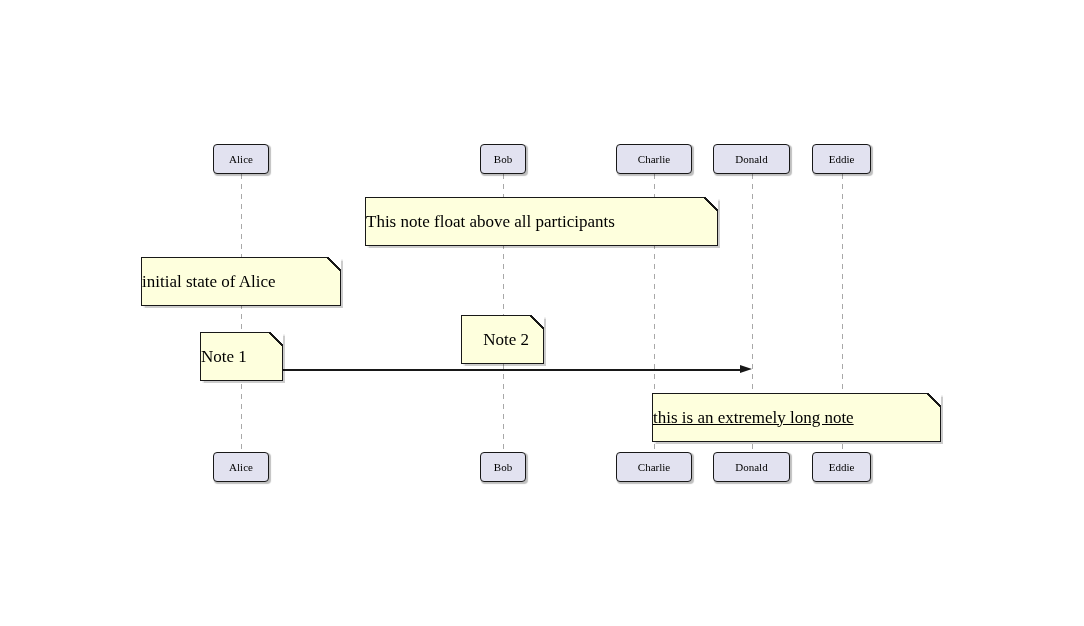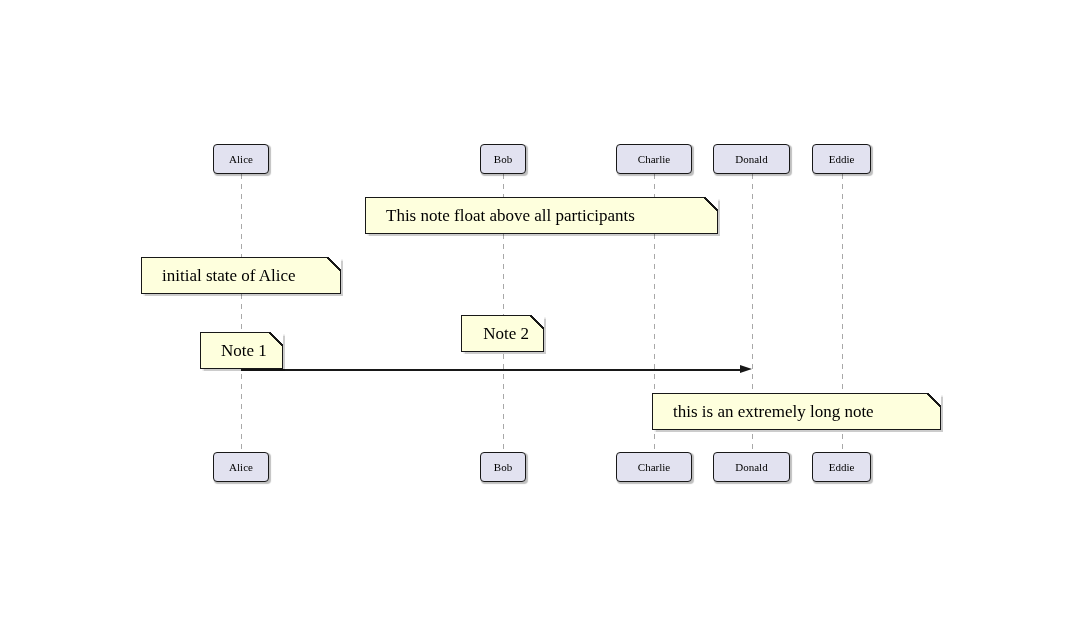--- a/index.html
+++ b/index.html
@@ -34,30 +34,30 @@
     display: flex;
     align-items: center;
     justify-content: center;
     font-size: 11px;
     color: #000;
     box-sizing: border-box;
   }
   
   .note {
     position: absolute;
-    height: 37px;
+    height: 49px;
     background: #FEFFDD;
     border: 1px solid #181818;
     box-shadow: 1.5px 1.5px 1px rgba(0,0,0,0.2);
     display: flex;
     align-items: center;
     font-size: 17px;
     color: #000;
     box-sizing: border-box;
-    padding: 0 14px 0 20px;
+    padding: 0 14px 0 0;
     white-space: nowrap;
   }
   
   .note::before {
     content: "";
     position: absolute;
     top: -1px;
     right: -1px;
     width: 0;
     height: 0;
@@ -113,21 +113,21 @@
   </div>
   <div class="note" style="left:141px; top:257px; width:200px;text-align:right;">
     <span>initial state of Alice</span>
   </div>
   <div class="note" style="left:200px; top:332px; width:83px;">
     <span>Note 1</span>
   </div>
   <div class="note" style="left:461px; top:315px; width:83px;justify-content:flex-end;">
     <span>Note 2</span>
   </div>
-  <div class="note" style="left:652px; top:393px; width:289px;">
+  <div class="note" style="left:652px; top:393px; width:289px;text-decoration:underline;">
     <span>this is an extremely long note</span>
   </div>
 
   <div class="participant" style="left:213px; top:144px; width:56px;">
     <span>Alice</span>
   </div>
   <div class="participant" style="left:480px; top:144px; width:46px;">
     <span>Bob</span>
   </div>
   <div class="participant" style="left:616px; top:144px; width:76px;">

